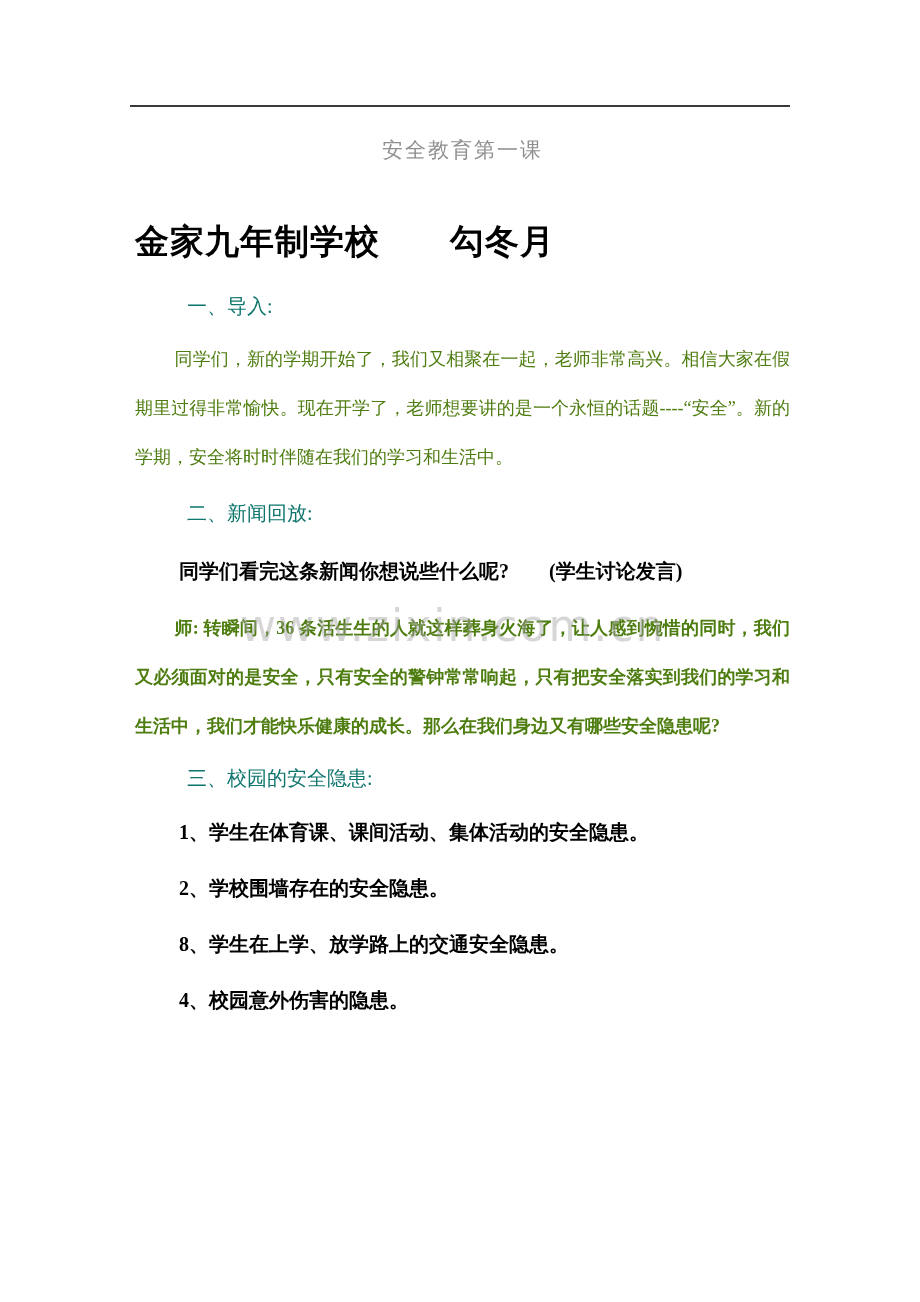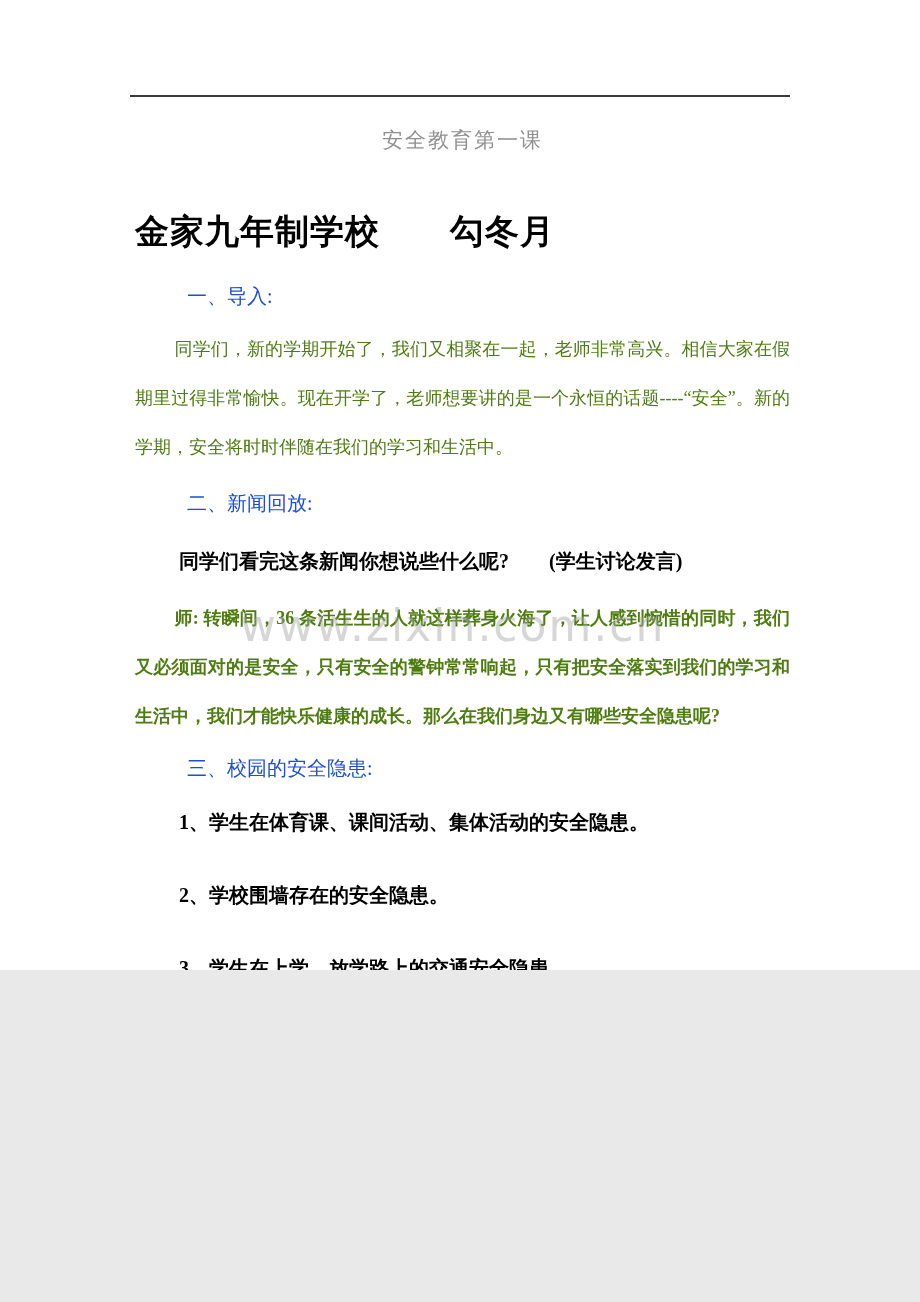--- a/index.html
+++ b/index.html
@@ -5,23 +5,23 @@
   * { margin: 0; padding: 0; box-sizing: border-box; }
   html, body { background: #e9e9e9; }
   body {
     width: 920px; height: 1302px;
     font-family: "Liberation Serif", "DejaVu Serif", serif;
     color: #000;
     position: relative;
   }
   .page {
     position: relative;
-    width: 920px; height: 970px;
+    width: 920px; height: 1302px;
     background: #ffffff;
-    padding: 8px 130px 0 135px;
+    padding: 18px 130px 0 135px;
     overflow: hidden;
   }
   .top-rule {
     margin-top: 87px;
     margin-left: -5px;
     width: 660px;
     border-top: 2px solid #3a3a3a;
   }
   .doc-title {
     margin-top: 26px;
@@ -36,21 +36,21 @@
     font-size: 34px;
     line-height: 46px;
     font-weight: bold;
     color: #000;
     letter-spacing: 1px;
   }
   .section-label {
     font-size: 20px;
     line-height: 34px;
     text-indent: 2.6em;
-    color: #1d4ed8;
+    color: #0f766e;
   }
   .sec-1 { margin-top: 24px; }
   .sec-2 { margin-top: 14px; }
   .sec-3 { margin-top: 10px; }
   .body-para {
     font-size: 18px;
     line-height: 49px;
     text-indent: 2.2em;
     text-align: justify;
     color: #4d7c0f;
@@ -59,21 +59,21 @@
   .para-teacher { margin-top: 16px; font-weight: bold; }
   .bold-line {
     font-size: 20px;
     line-height: 34px;
     text-indent: 2.2em;
     font-weight: bold;
     color: #000;
   }
   .line-video { margin-top: 16px; }
   .line-question { margin-top: 24px; }
-  .hazard-item { margin-top: 39px; }
+  .hazard-item { margin-top: 22px; }
   .hazard-first { margin-top: 20px; }
   .watermark {
     position: absolute;
     left: 240px;
     top: 600px;
     font-family: "DejaVu Sans", "Liberation Sans", sans-serif;
     font-size: 44px;
     font-weight: 400;
     letter-spacing: 2px;
     color: rgba(165, 165, 165, 0.45);
@@ -103,19 +103,19 @@
   <p class="bold-line line-question">同学们看完这条新闻你想说些什么呢?　　(学生讨论发言)</p>
 
   <p class="body-para para-teacher">师: 转瞬间，36 条活生生的人就这样葬身火海了，让人感到惋惜的同时，我们又必须面对的是安全，只有安全的警钟常常响起，只有把安全落实到我们的学习和生活中，我们才能快乐健康的成长。那么在我们身边又有哪些安全隐患呢?</p>
 
   <p class="section-label sec-3">三、校园的安全隐患:</p>
 
   <p class="bold-line hazard-item hazard-first">1、学生在体育课、课间活动、集体活动的安全隐患。</p>
 
   <p class="bold-line hazard-item">2、学校围墙存在的安全隐患。</p>
 
-  <p class="bold-line hazard-item">3、学生在上学、放学路上的交通安全隐患。</p>
+  <p class="bold-line hazard-item">8、学生在上学、放学路上的交通安全隐患。</p>
 
   <p class="bold-line hazard-item">4、校园意外伤害的隐患。</p>
 
   <div class="watermark">www.zixin.com.cn</div>
 
 </div>
 
 </body></html>

